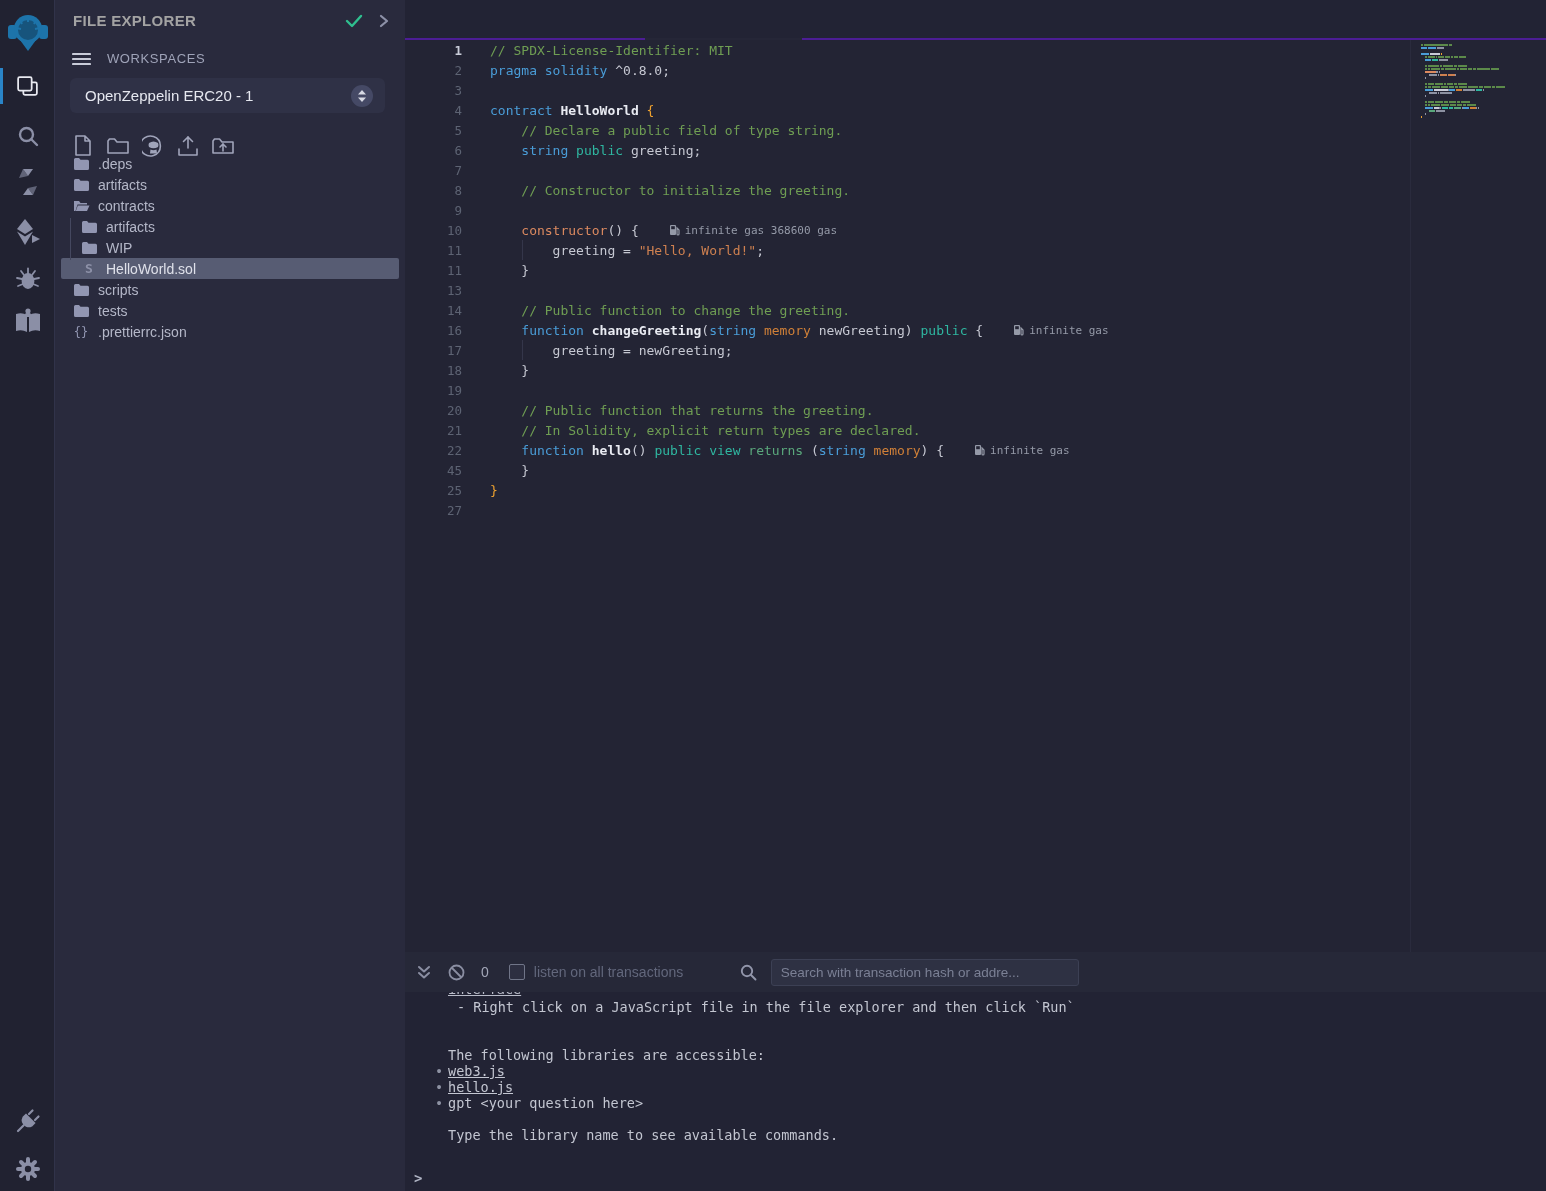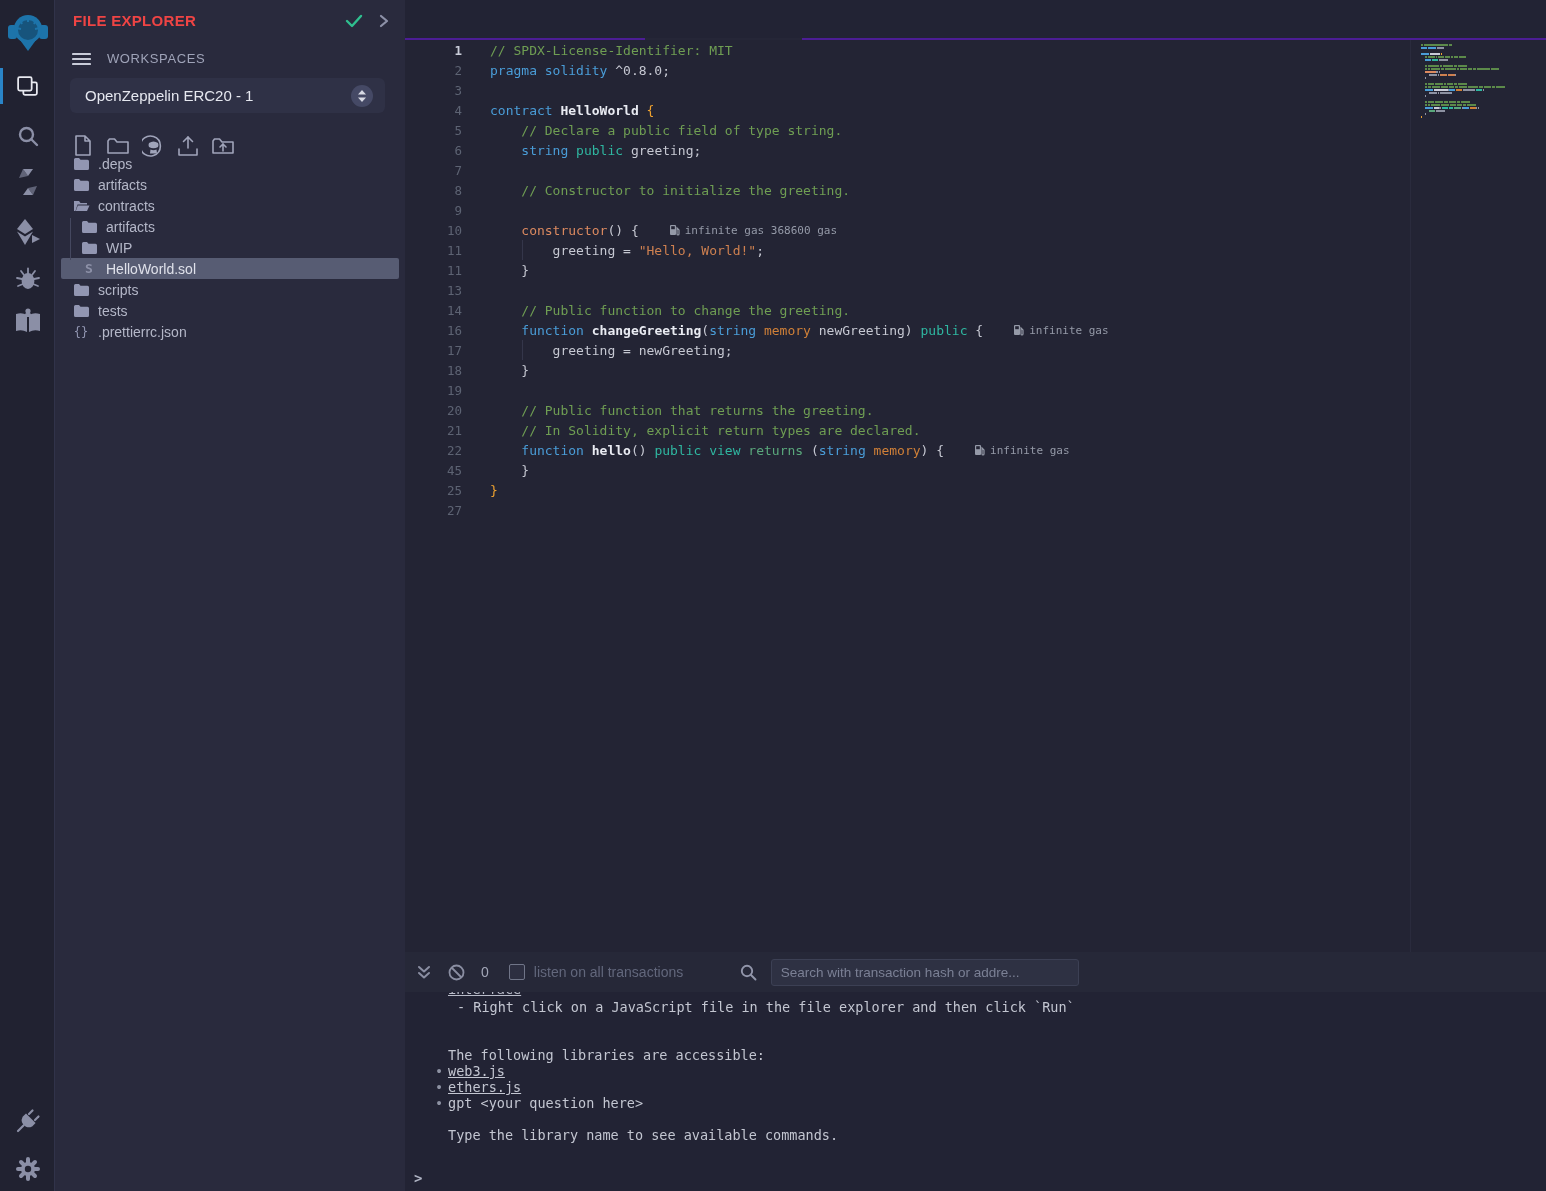--- a/index.html
+++ b/index.html
@@ -8,21 +8,21 @@
   svg { display:block; }
 
   
   .rail { position:absolute; left:0; top:0; bottom:0; width:55px; background:#212231; border-right:1px solid #31334a; }
   .rail-item { position:absolute; left:0; width:55px; display:flex; justify-content:center; align-items:center; }
   .active-bar { position:absolute; left:0; top:68px; width:3px; height:36px; background:#2a85c8; }
 
   
   .panel { position:absolute; left:55px; top:0; bottom:0; width:350px; background:#292a3d; }
   .panel-header { display:flex; align-items:center; padding:12px 16px 0 18px; }
-  .panel-title { font-size:15px; font-weight:700; color:#ef4444; letter-spacing:.3px; flex:1; }
+  .panel-title { font-size:15px; font-weight:700; color:#a3a3a3; letter-spacing:.3px; flex:1; }
   .ph-icons { display:flex; gap:16px; align-items:center; }
   .ws-row { display:flex; align-items:center; gap:16px; padding:0 0 0 17px; margin-top:22px; }
   .ws-label { font-size:13px; color:#9fa3b8; letter-spacing:.6px; }
   .ws-select { position:relative; margin:12px 20px 0 15px; height:35px; background:#2f3146; border-radius:6px; display:flex; align-items:center; padding:0 12px 0 15px; }
   .ws-name { font-size:15px; color:#e6e8f0; flex:1; }
   .sort-btn { width:22px; height:22px; border-radius:50%; background:#454965; display:flex; align-items:center; justify-content:center; }
   .actions { display:flex; gap:9px; align-items:center; padding-left:15px; margin-top:20px; }
   .actions .abtn { width:26px; height:26px; display:flex; align-items:center; justify-content:center; }
 
   .tree { position:absolute; left:0; right:0; top:153px; }
@@ -587,20 +587,20 @@
   <div class="term-body">
     <div class="t-clip">
         <span>interface</span>
       </div>
     <div id="term-lines">
         <div class="t-line t-italic indent">- Right click on a JavaScript file in the file explorer and then click `Run`</div>
         <div class="t-line"></div>
         <div class="t-line"></div>
         <div class="t-line">The following libraries are accessible:</div>
         <div class="t-line"><span class="bullet">•</span><a>web3.js</a></div>
-        <div class="t-line"><span class="bullet">•</span><a>ethers.js</a></div>
+        <div class="t-line"><span class="bullet">•</span><a>hello.js</a></div>
         <div class="t-line"><span class="bullet">•</span><span>gpt </span><span class="t-italic">&lt;your question here&gt;</span></div>
         <div class="t-line"></div>
         <div class="t-line">Type the library name to see available commands.</div>
       </div>
     <div class="t-prompt">&gt;</div>
   </div>
 </div>
 
 </body></html>

